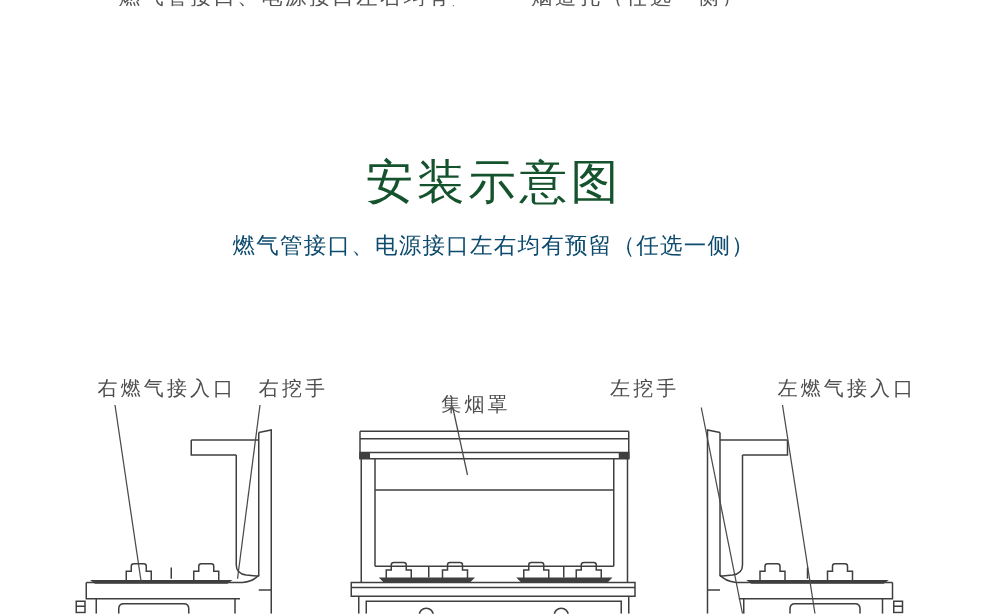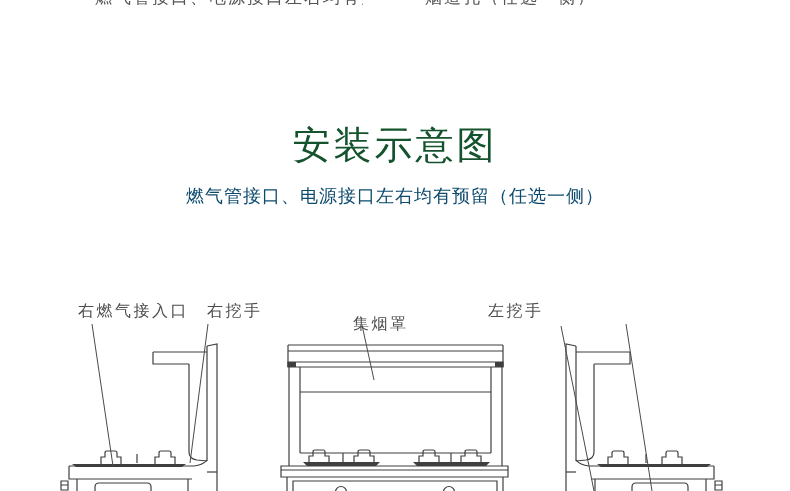--- a/index.html
+++ b/index.html
@@ -60,20 +60,21 @@
 <div class="notes">
   <div>燃气管接口、电源接口左右均有预留（任选一侧）</div>
 </div>
 
 <div class="diagram">
 
   <span class="part-label lbl-gas-right">右燃气接入口</span>
   <span class="part-label lbl-handle-right">右挖手</span>
   <span class="part-label lbl-hood">集烟罩</span>
   <span class="part-label lbl-handle-left">左挖手</span>
+  <span class="part-label lbl-gas-left">左燃气接入口</span>
 
   <svg width="790" height="491" viewBox="0 0 790 491">
     <defs>
 
       <path id="bkt" d="M0,13 V6 H4 V2 Q4,0 6,0 H14 Q16,0 16,2 V6 H20 V13" fill="none" stroke="#3f3f3f" stroke-width="1.2"></path>
 
       <g id="sideview" fill="none" stroke="#3f3f3f" stroke-width="1.2">
 
         <path d="M207,346 L217,344 L217,491"></path>
         <path d="M207,346 L207,461"></path>

